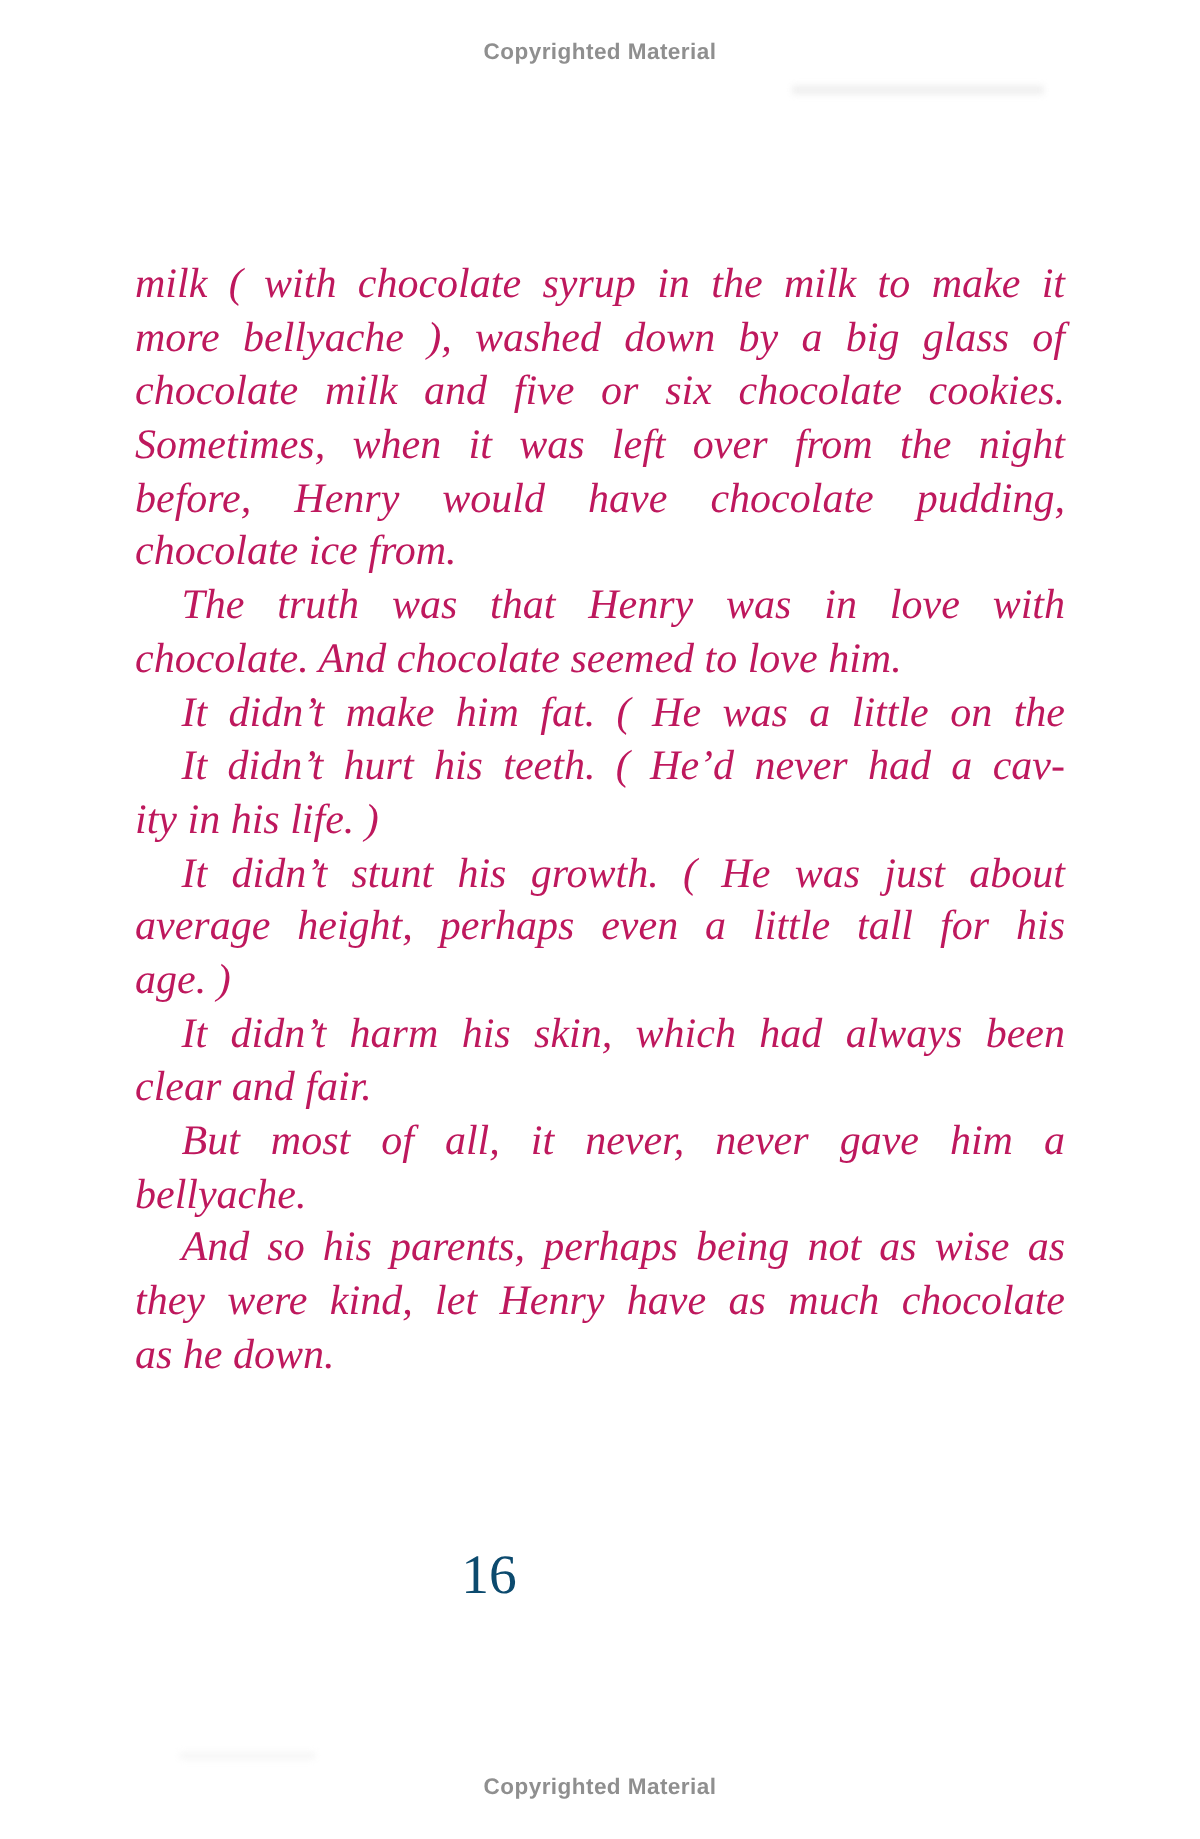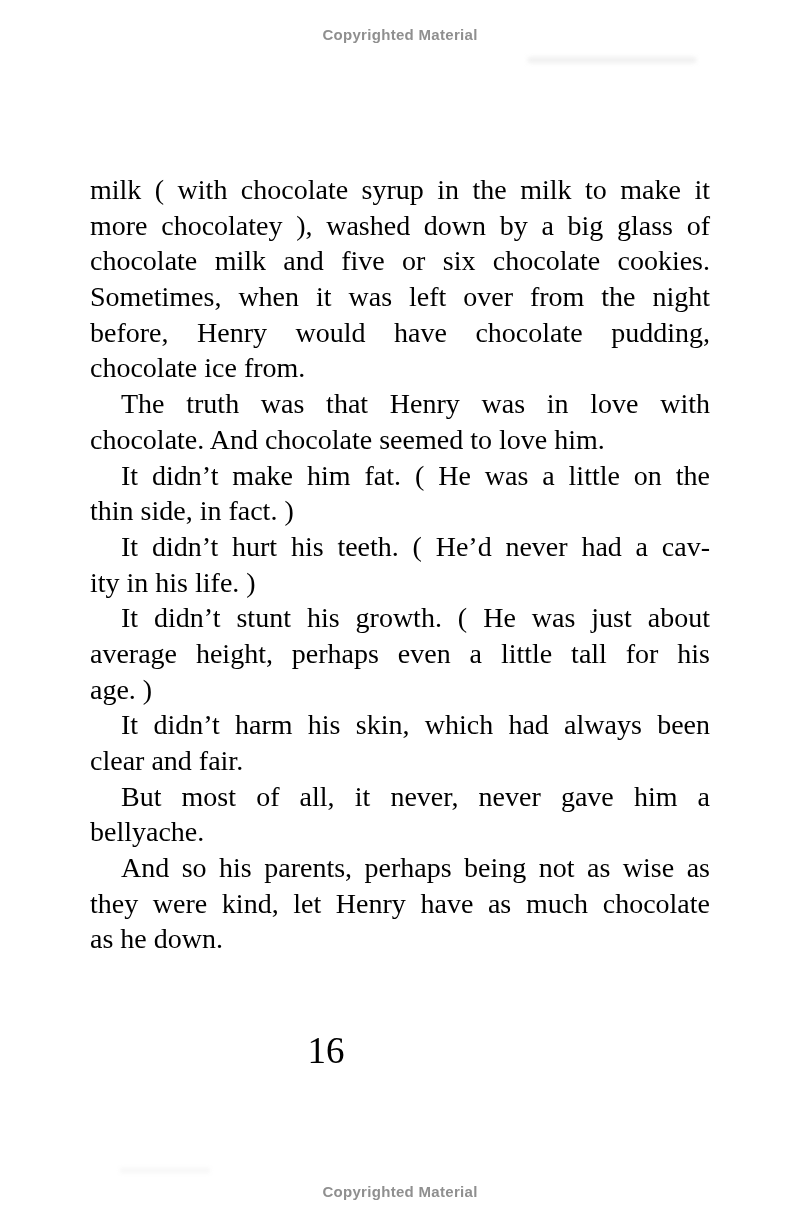--- a/index.html
+++ b/index.html
@@ -57,43 +57,42 @@
   .line.indent {
     text-indent: 31px;
   }
   .page-number {
     position: absolute;
     top: 1029px;
     left: 0;
     width: 652px;
     text-align: center;
     font-size: 37px;
-    color: #000000;
+    color: #0c4a6e;
   }
 </style>
 </head>
 <body>
 
 <div class="page" style="background: rgb(255, 255, 255);">
   <div class="notice top" style="color: rgb(143, 143, 143);">Copyrighted Material</div>
 
   <div class="scan-artifact a1"></div>
   <div class="scan-artifact a2"></div>
 
-  <div class="text-block" style="color: #000000;">
+  <div class="text-block" style="color: #be185d; font-style: italic;">
       <div class="line justify">milk ( with chocolate syrup in the milk to make it</div>
-      <div class="line justify">more chocolatey ), washed down by a big glass of</div>
+      <div class="line justify">more bellyache ), washed down by a big glass of</div>
       <div class="line justify">chocolate milk and five or six chocolate cookies.</div>
       <div class="line justify">Sometimes, when it was left over from the night</div>
       <div class="line justify">before, Henry would have chocolate pudding,</div>
       <div class="line">chocolate ice from.</div>
       <div class="line justify indent">The truth was that Henry was in love with</div>
       <div class="line">chocolate. And chocolate seemed to love him.</div>
       <div class="line justify indent">It didn’t make him fat. ( He was a little on the</div>
-      <div class="line">thin side, in fact. )</div>
       <div class="line justify indent">It didn’t hurt his teeth. ( He’d never had a cav-</div>
       <div class="line">ity in his life. )</div>
       <div class="line justify indent">It didn’t stunt his growth. ( He was just about</div>
       <div class="line justify">average height, perhaps even a little tall for his</div>
       <div class="line">age. )</div>
       <div class="line justify indent">It didn’t harm his skin, which had always been</div>
       <div class="line">clear and fair.</div>
       <div class="line justify indent">But most of all, it never, never gave him a</div>
       <div class="line">bellyache.</div>
       <div class="line justify indent">And so his parents, perhaps being not as wise as</div>

